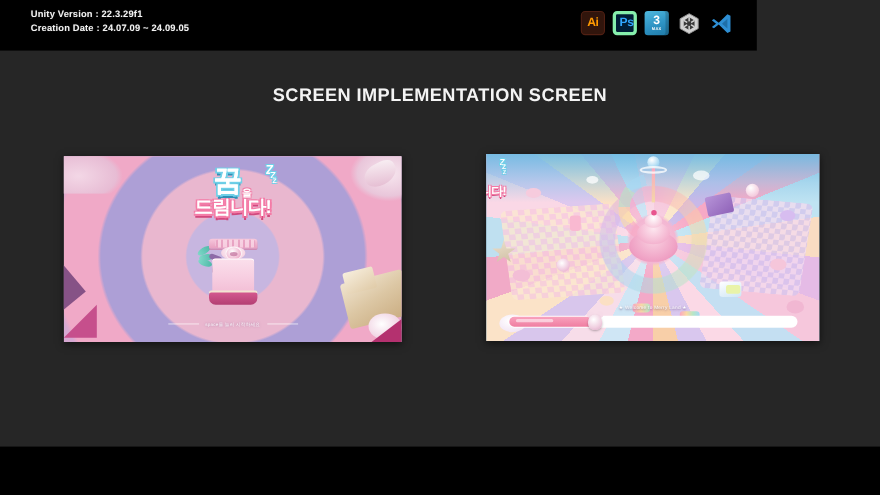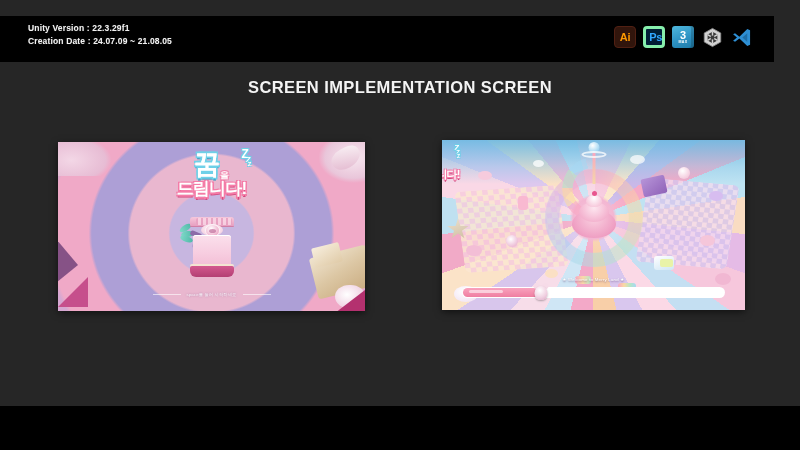--- a/index.html
+++ b/index.html
@@ -5,21 +5,21 @@
   * { margin:0; padding:0; box-sizing:border-box; }
   html,body{ background:#000; }
   body{
     width:800px; height:450px; position:relative; overflow:hidden;
     font-family:"Liberation Sans", sans-serif;
     background:#262626;
   }
 
   
   #header{
-    position:absolute; left:0; top:16px; width:774px; height:46px;
+    position:absolute; left:0; top:0; width:688px; height:46px;
     background:#000000;
   }
   #header-meta{
     position:absolute; left:28px; top:7px;
     display:flex; flex-direction:column; gap:3px;
   }
   .meta-line{
     color:#f2f2f2; font-size:8.5px; font-weight:bold;
     letter-spacing:.15px; white-space:nowrap;
     text-shadow:0 0 1px rgba(255,255,255,.25);
@@ -418,21 +418,21 @@
     background:#000000;
   }
 </style>
 </head>
 <body>
 
 <div id="header">
 
   <div id="header-meta">
     <div class="meta-line">Unity Version : 22.3.29f1</div>
-    <div class="meta-line">Creation Date : 24.07.09 ~ 21.08.05</div>
+    <div class="meta-line">Creation Date : 24.07.09 ~ 24.09.05</div>
   </div>
 
   <div id="header-icons">
 
     <div class="app-icon icon-ai">
       <span>Ai</span>
     </div>
 
     <div class="app-icon icon-ps">
       <span>Ps</span>

